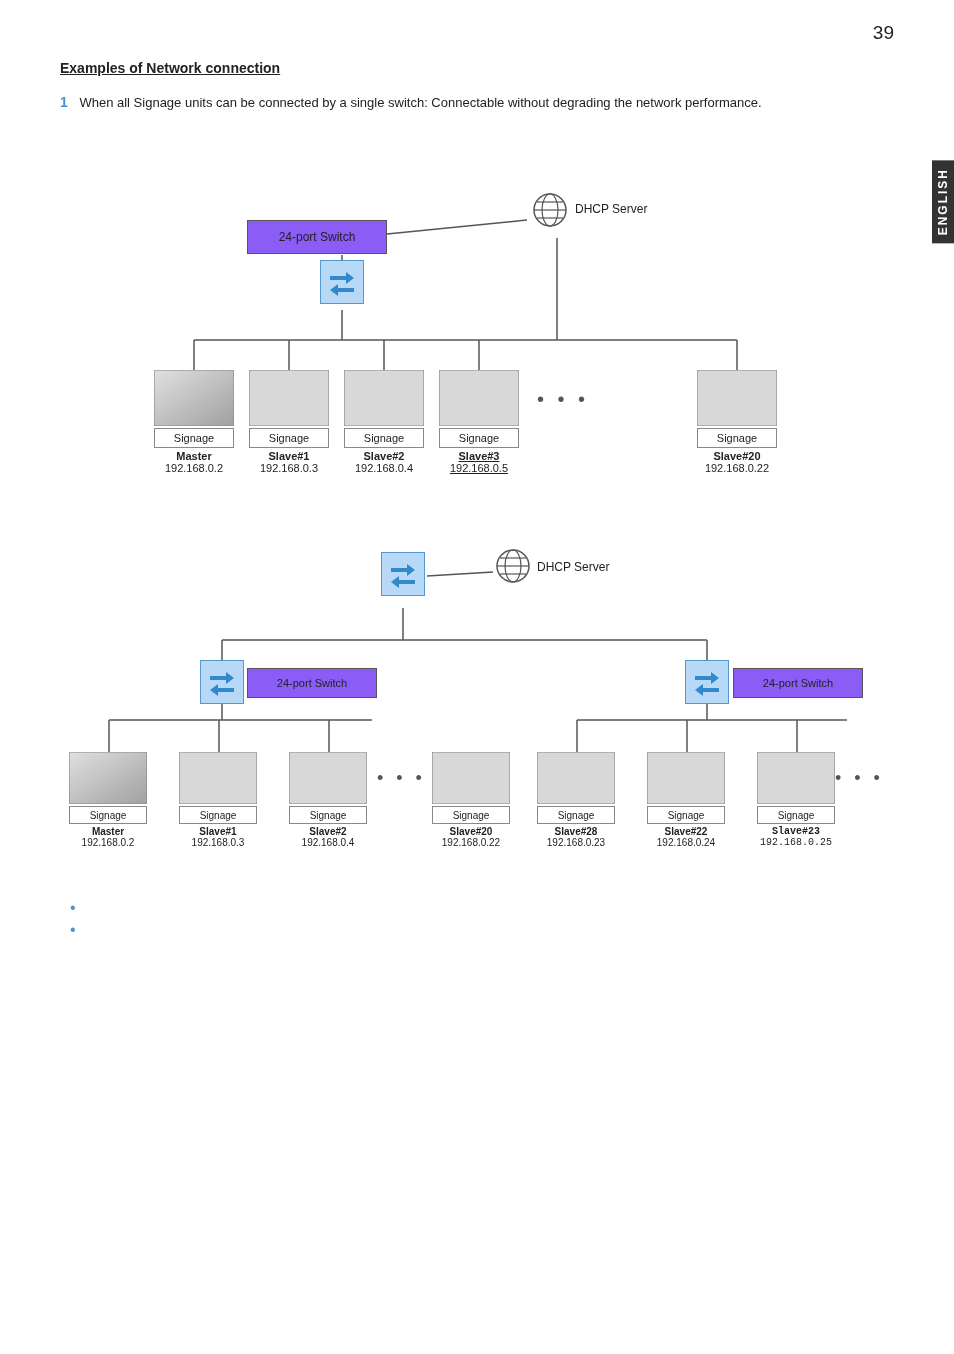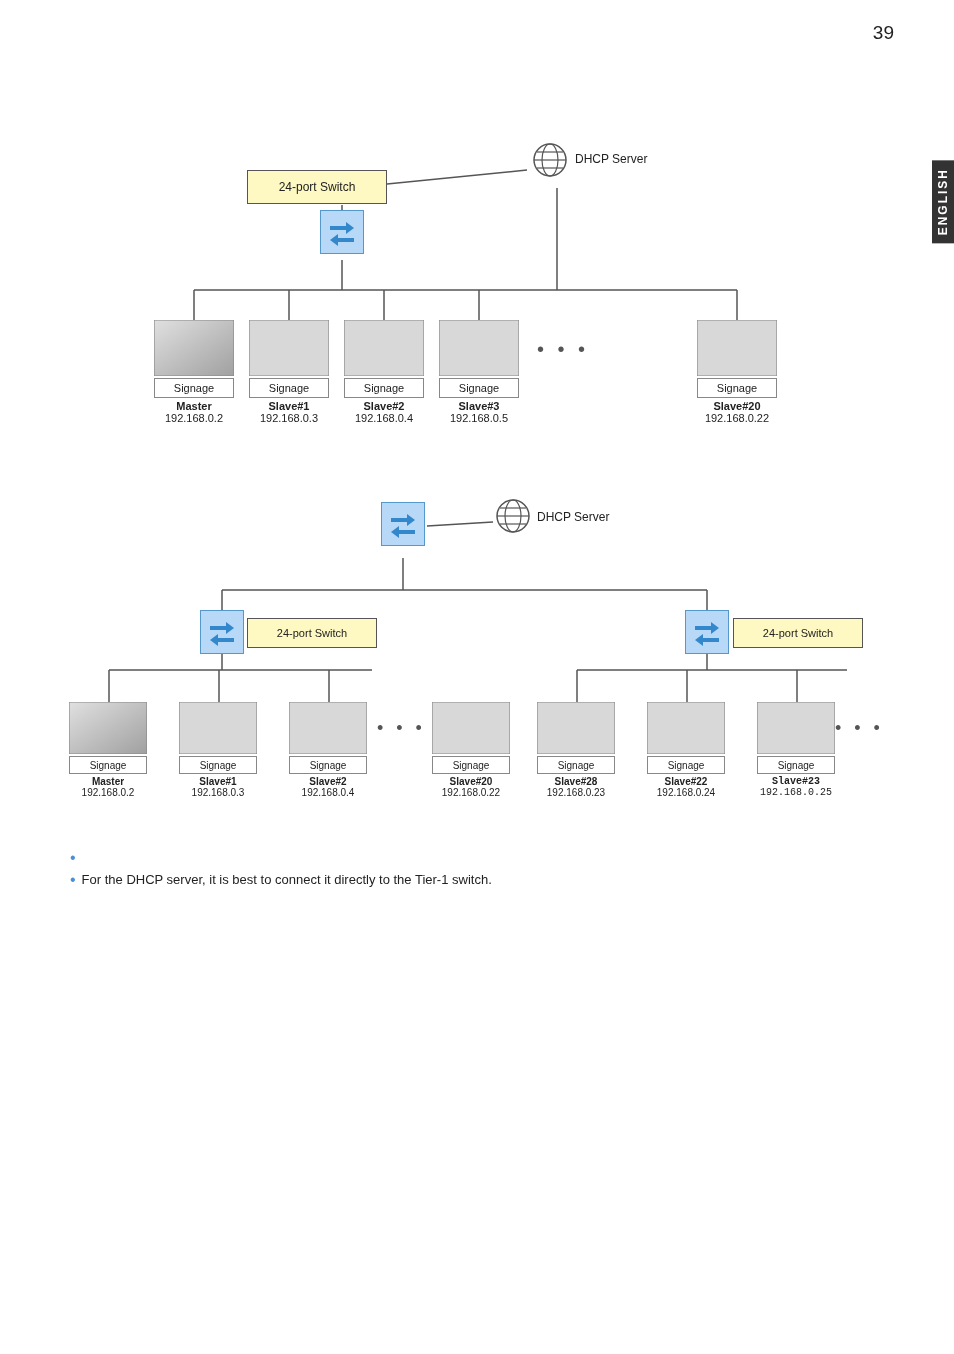--- a/index.html
+++ b/index.html
@@ -58,21 +58,21 @@
     }
 
     .item-description {
       display: inline;
       font-size: 13px;
     }
 
     
     .switch-box {
       border: 1.5px solid #555;
-      background: #fef9c3;
+      background: #8b5cf6;
       display: flex;
       align-items: center;
       justify-content: center;
       font-size: 12px;
       position: absolute;
     }
 
     .dhcp-server-label {
       position: absolute;
       font-size: 12px;
@@ -142,22 +142,27 @@
   </style>
 </head>
 <body>
 
 <div class="page-number">39</div>
 
 <div class="english-tab">ENGLISH</div>
 
 <div class="main-content">
 
+  <div class="section-title">Examples of Network connection</div>
 
   <div class="item-block">
+    <div>
+      <span class="item-number">1</span>
+      <span class="item-description">When all Signage units can be connected by a single switch: Connectable without degrading the network performance.</span>
+    </div>
 
     <div class="diagram-container" style="width:680px; height:330px; margin-top:20px;">
       <svg class="diagram-svg" viewBox="0 0 680 330" xmlns="http://www.w3.org/2000/svg">
 
         <line x1="240" y1="105" x2="390" y2="90" stroke="#555" stroke-width="1.5"></line>
 
         <line x1="205" y1="125" x2="205" y2="145" stroke="#555" stroke-width="1.5"></line>
 
         <line x1="205" y1="180" x2="205" y2="210" stroke="#555" stroke-width="1.5"></line>
         <line x1="57" y1="210" x2="600" y2="210" stroke="#555" stroke-width="1.5"></line>
@@ -239,21 +244,21 @@
       </div>
 
       <div style="position:absolute; left:302px; top:240px; width:80px; height:56px;">
         <svg width="80" height="56" viewBox="0 0 80 56">
           <polygon points="0,0 80,0 80,56 0,56" fill="#d8d8d8" stroke="#888" stroke-width="1.2"></polygon>
         </svg>
       </div>
       <div class="signage-box" style="left:302px; top:298px; width:80px; height:20px; font-size:11px;">
         <span>Signage</span>
       </div>
-      <div class="node-label" style="left:302px; top:320px; width:80px;">
+      <div class="node-label" style="left:302px; top:320px; width:80px;text-decoration:underline;">
         <div class="bold">Slave#3</div>
         <div>192.168.0.5</div>
       </div>
 
       <div class="dots-label" style="left:400px; top:258px;">• • •</div>
 
       <div style="position:absolute; left:560px; top:240px; width:80px; height:56px;">
         <svg width="80" height="56" viewBox="0 0 80 56">
           <polygon points="0,0 80,0 80,56 0,56" fill="#d8d8d8" stroke="#888" stroke-width="1.2"></polygon>
         </svg>
@@ -436,18 +441,17 @@
       <div class="dots-label" style="left:768px; top:268px; font-size:18px;">• • •</div>
 
     </div>
 
     <div class="bullet-list" style="margin-top:10px;">
       <div class="bullet-item">
         <span class="bullet-dot">•</span>
       </div>
       <div class="bullet-item">
         <span class="bullet-dot">•</span>
-        <span>For the DHCP server, it is best to connect it directly to the Tier-1 switch.</span>
       </div>
     </div>
   </div>
 
 </div>
 
 </body></html>

